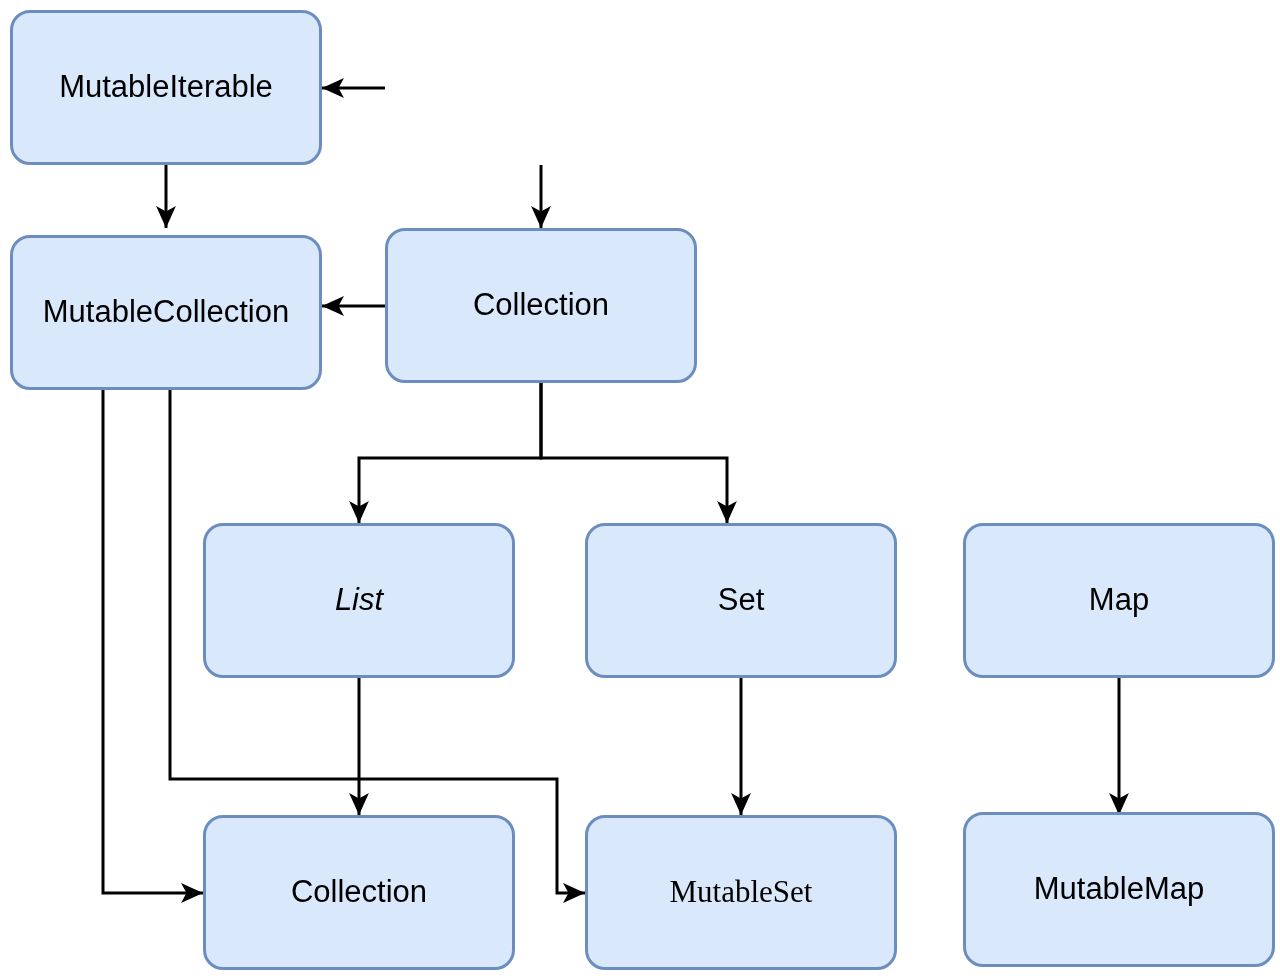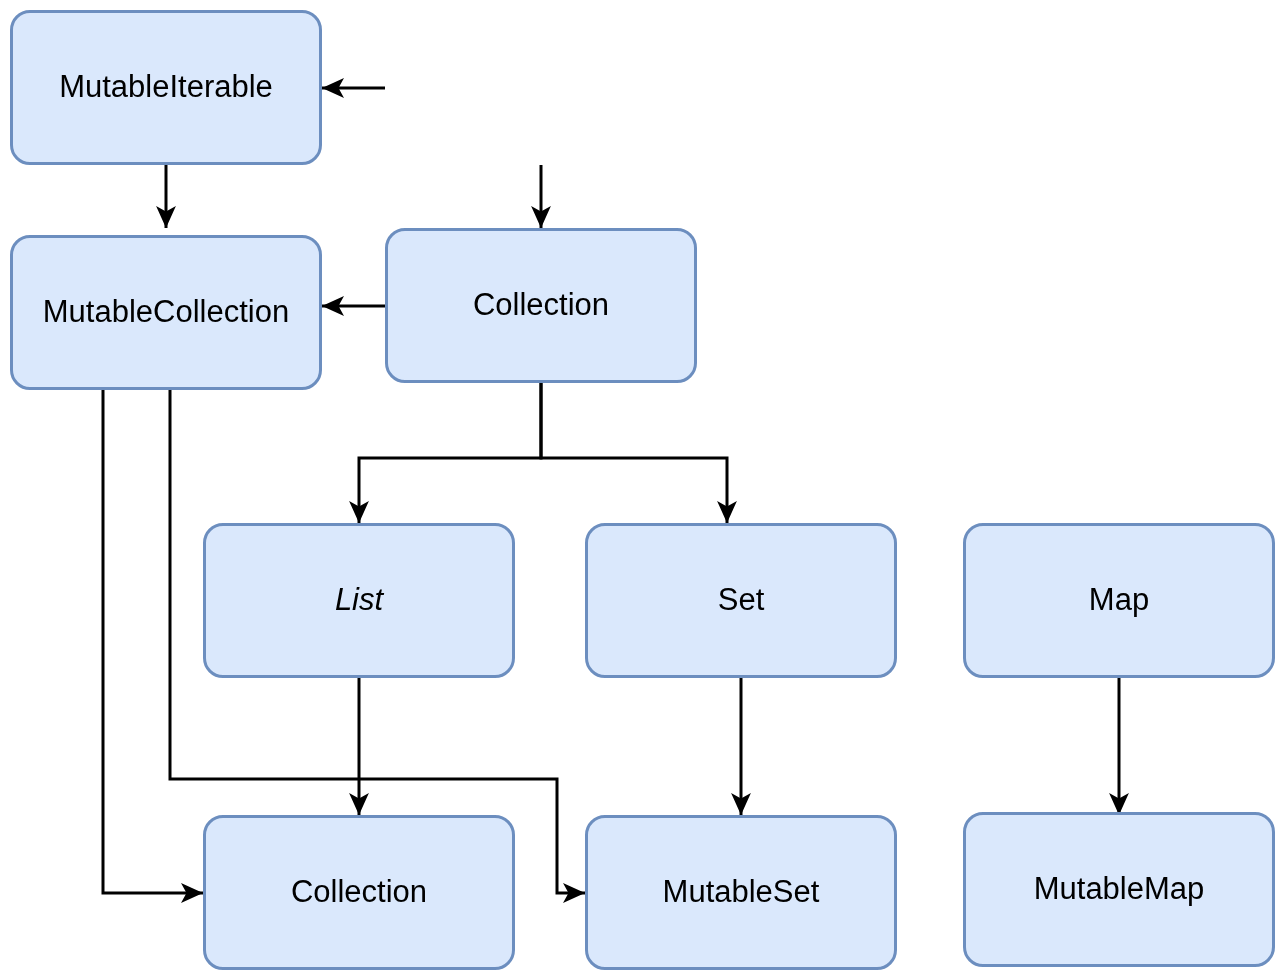--- a/index.html
+++ b/index.html
@@ -43,21 +43,21 @@
     white-space: nowrap;
   }
   #n-mutable-iterable   { left: 10px;  top: 10px;  }
   #n-iterable           { left: 385px; top: 10px;  }
   #n-mutable-collection { left: 10px;  top: 228px; margin-top: 7px; }
   #n-collection         { left: 385px; top: 228px; }
   #n-list               { left: 203px; top: 523px; font-style: italic; }
   #n-set                { left: 585px; top: 523px; }
   #n-map                { left: 963px; top: 523px; }
   #n-mutable-list       { left: 203px; top: 815px; }
-  #n-mutable-set        { left: 585px; top: 815px; }
+  #n-mutable-set        { left: 585px; top: 815px; font-family: Liberation Serif, serif; }
   #n-mutable-map        { left: 963px; top: 812px; }
   .edge {
     fill: none;
     stroke: #000000;
     stroke-width: 3;
     stroke-linejoin: miter;
   }
 </style>
 </head>
 <body>

